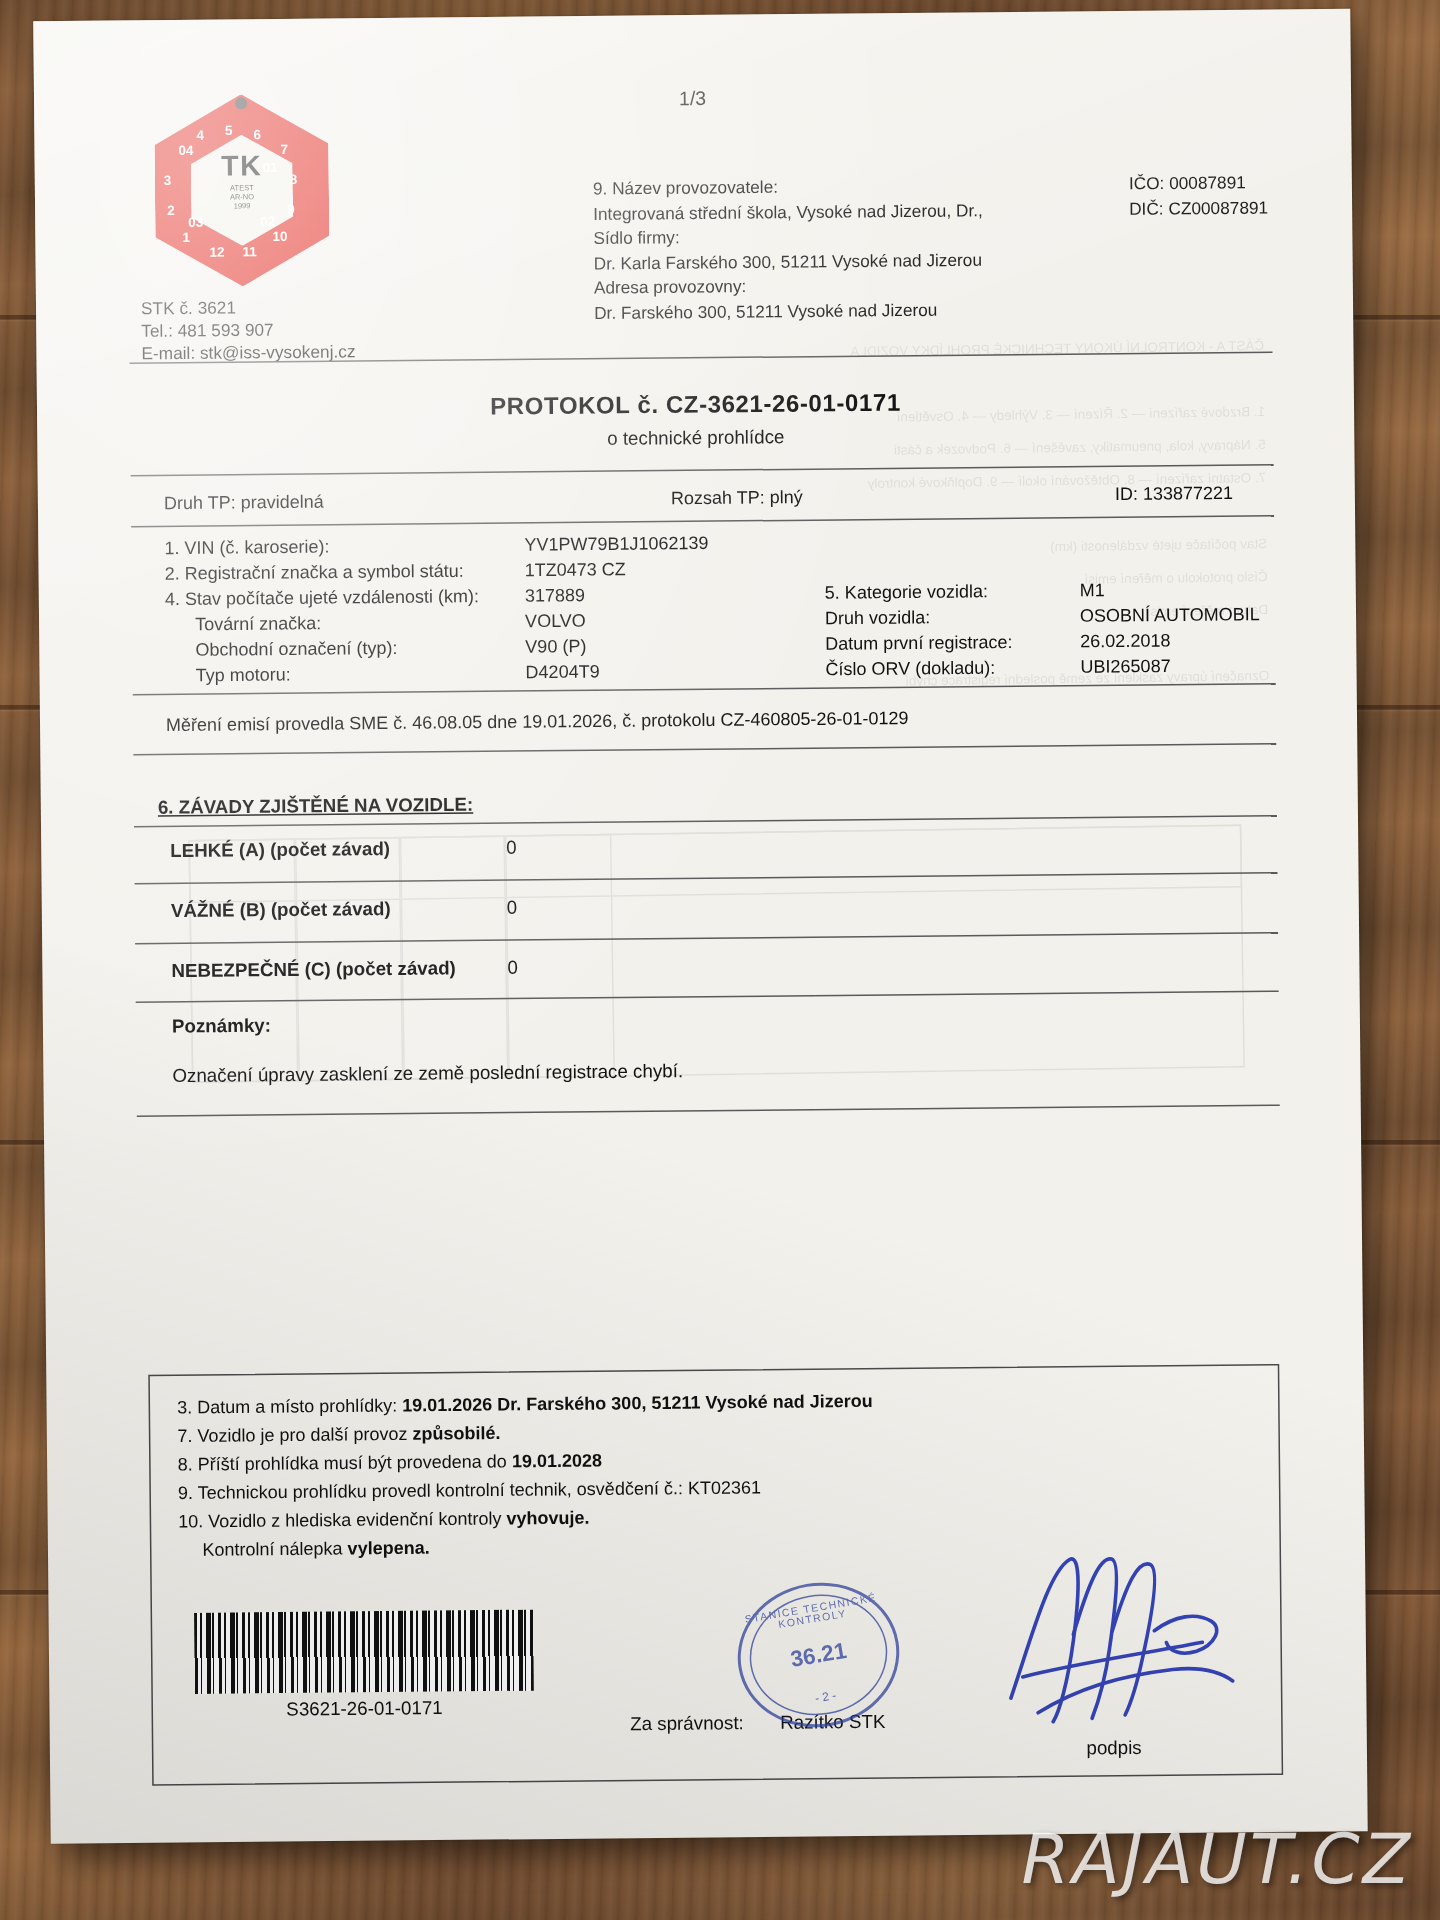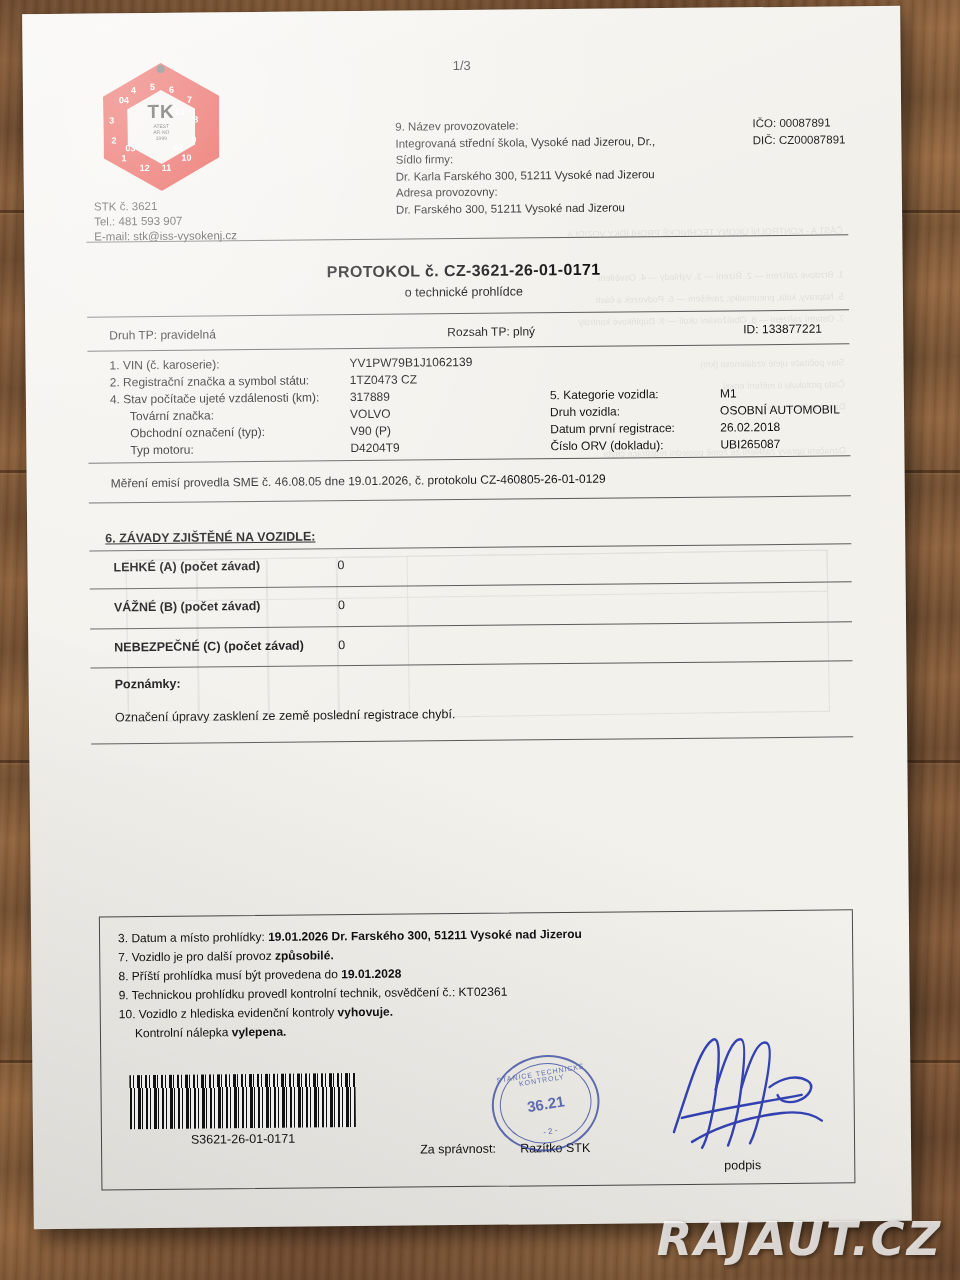--- a/index.html
+++ b/index.html
@@ -389,21 +389,21 @@
     color: #1b2db0;
     opacity: 0.88;
   }
 
   
   .watermark {
     position: absolute;
     right: 18px;
     bottom: 14px;
     font-size: 46px;
-    font-weight: bold;
+    font-weight: normal;
     font-style: italic;
     letter-spacing: 2px;
     color: rgba(255,255,255,0.80);
     text-shadow: 2px 2px 4px rgba(0,0,0,0.45);
     font-family: "DejaVu Sans", sans-serif;
   }
 </style>
 </head>
 <body>
 

